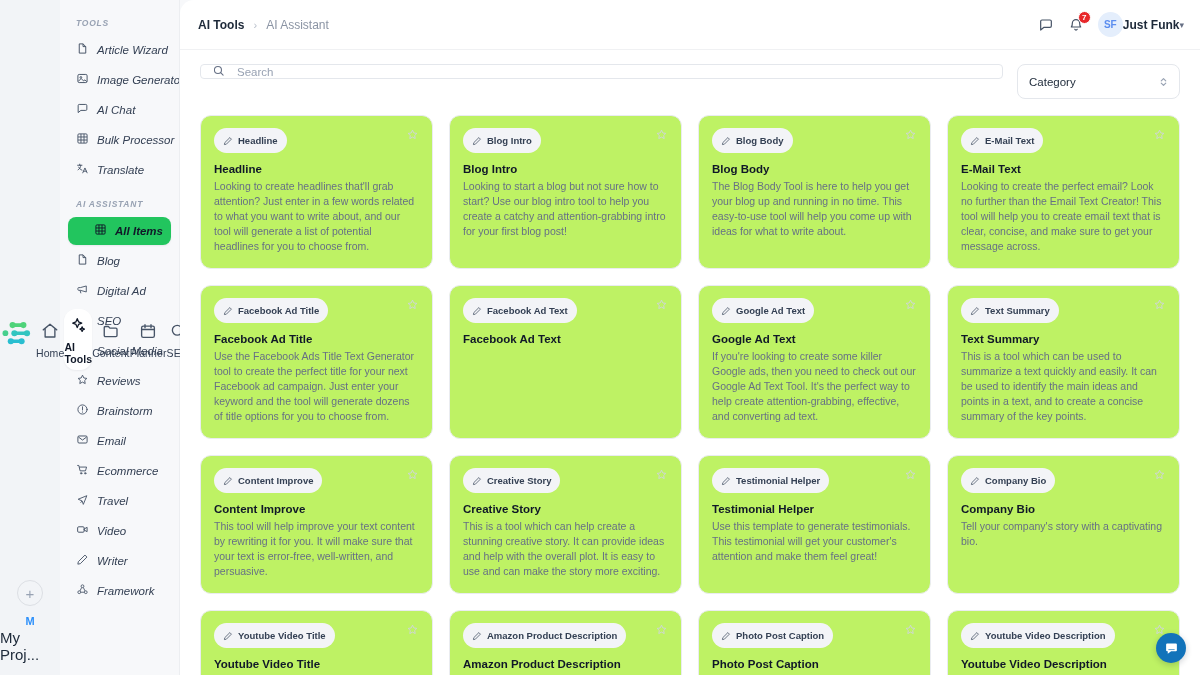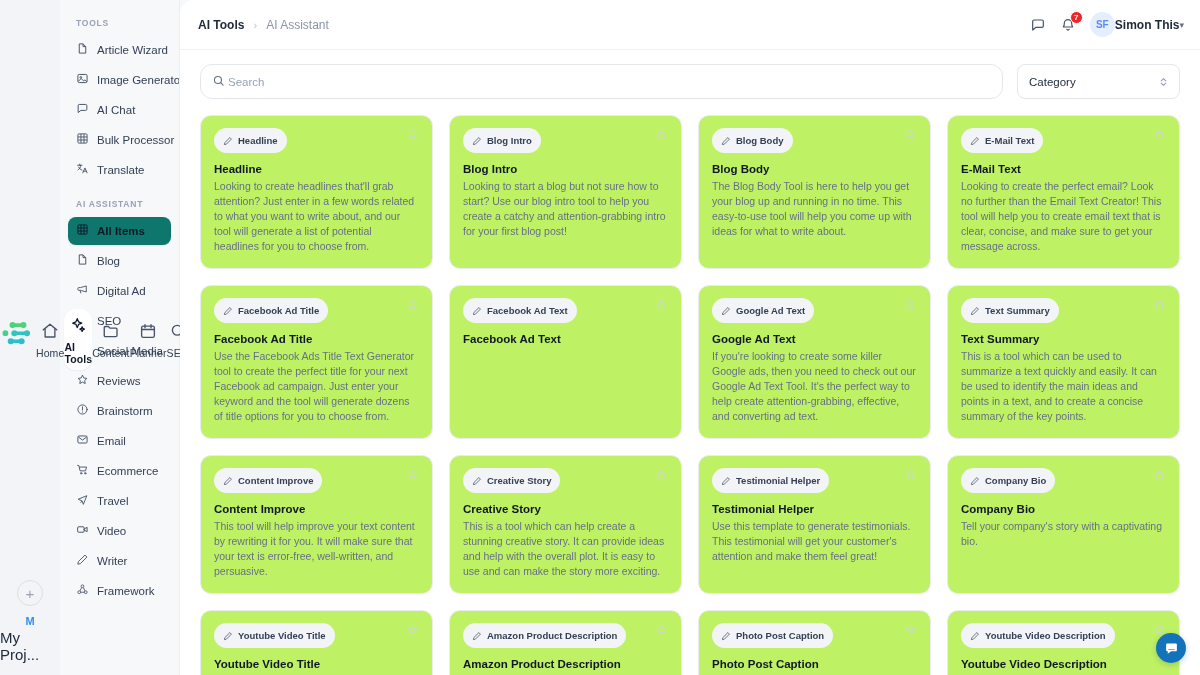--- a/index.html
+++ b/index.html
@@ -41,32 +41,33 @@
   .proj-initial { font-size: 11px; font-weight: 700; color: #2e90fa; line-height: 12px;}
   .proj-label { font-size: 15px; font-weight: 400; color: #1d2939; }
 
   
   .subnav {
     width: 120px; flex: 0 0 120px;
     background: #f7f8fa;
     border-right: 1px solid #eceef1;
     padding: 14px 8px 0 8px;
     overflow: hidden;
+    font-style: italic;
   }
   .nav-group-title {
     font-size: 8.5px; font-weight: 700; letter-spacing: .75px;
     color: #98a2b3; text-transform: uppercase;
     padding: 4px 8px 8px 8px;
   }
   .nav-item {
     display: flex; align-items: center; gap: 8px;
     padding: 5px 8px; border-radius: 8px; margin-bottom: 2px;
     cursor: pointer; color: #344054;
   }
-  .nav-item.active { background: #0f766e; box-shadow: 0 1px 2px rgba(16,24,40,.07); }
+  .nav-item.active { background: #22c55e; box-shadow: 0 1px 2px rgba(16,24,40,.07); justify-content: flex-end; }
   .nav-item svg { width: 13px; height: 13px; flex: 0 0 13px; }
   .nav-text { font-size: 11.5px; color: #344054; white-space: nowrap; }
   .nav-item.active .nav-text { color: #101828; font-weight: 600; }
 
   
   .main {
     flex: 1; background: #ffffff;
     border-top-left-radius: 14px;
     display: flex; flex-direction: column;
     overflow: hidden; position: relative;
@@ -99,22 +100,22 @@
     font-size: 10px; font-weight: 700;
     display: flex; align-items: center; justify-content: center;
   }
   .username { font-size: 12px; color: #1d2939; font-weight: 600; }
   .caret { color: #667085; font-size: 9px; }
 
   
   .content { flex: 1; overflow: hidden; padding: 14px 20px 0 20px; }
   .filters { display: flex; gap: 14px; margin-bottom: 16px; }
   .search-wrap {
-    flex: 1; height: 35px; border: 1px solid #e4e7ec; border-radius: 12px;
-    display: flex; align-items: center; gap: 3px; padding: 0 11px;
+    flex: 1; height: 15px; border: 1px solid #e4e7ec; border-radius: 4px;
+    display: flex; align-items: center; gap: 12px; padding: 0 11px;
     background: #fff;
   }
   .search-wrap svg { width: 13px; height: 13px; color: #667085; flex: 0 0 13px;}
   .search-input {
     border: none; outline: none; font-size: 11.5px; color: #1d2939;
     flex: 1; font-family: "Liberation Sans", sans-serif; background: transparent;
   }
   .search-input::placeholder { color: #98a2b3; }
   .select-wrap {
     width: 163px; height: 35px; border: 1px solid #e4e7ec; border-radius: 8px;
@@ -391,21 +392,21 @@
         </span>
         <span class="icon-btn">
           <svg viewBox="0 0 24 24" fill="none" stroke="#475467" stroke-width="1.8" stroke-linecap="round" stroke-linejoin="round">
               <path d="M6.5 9.5a5.5 5.5 0 0 1 11 0c0 4 1.5 5.5 1.5 5.5H5s1.5-1.5 1.5-5.5z"></path>
               <path d="M10.2 18.5a2 2 0 0 0 3.6 0"></path>
             </svg>
           <span class="badge">7</span>
         </span>
         <span class="user">
           <span class="avatar">SF</span>
-          <span class="username">Simon This</span>
+          <span class="username">Just Funk</span>
           <span class="caret">▾</span>
         </span>
       </div>
     </div>
 
     <div class="content">
       <div class="filters">
         <div class="search-wrap">
           <span>
             <svg viewBox="0 0 24 24" fill="none" stroke="#667085" stroke-width="2" stroke-linecap="round">

